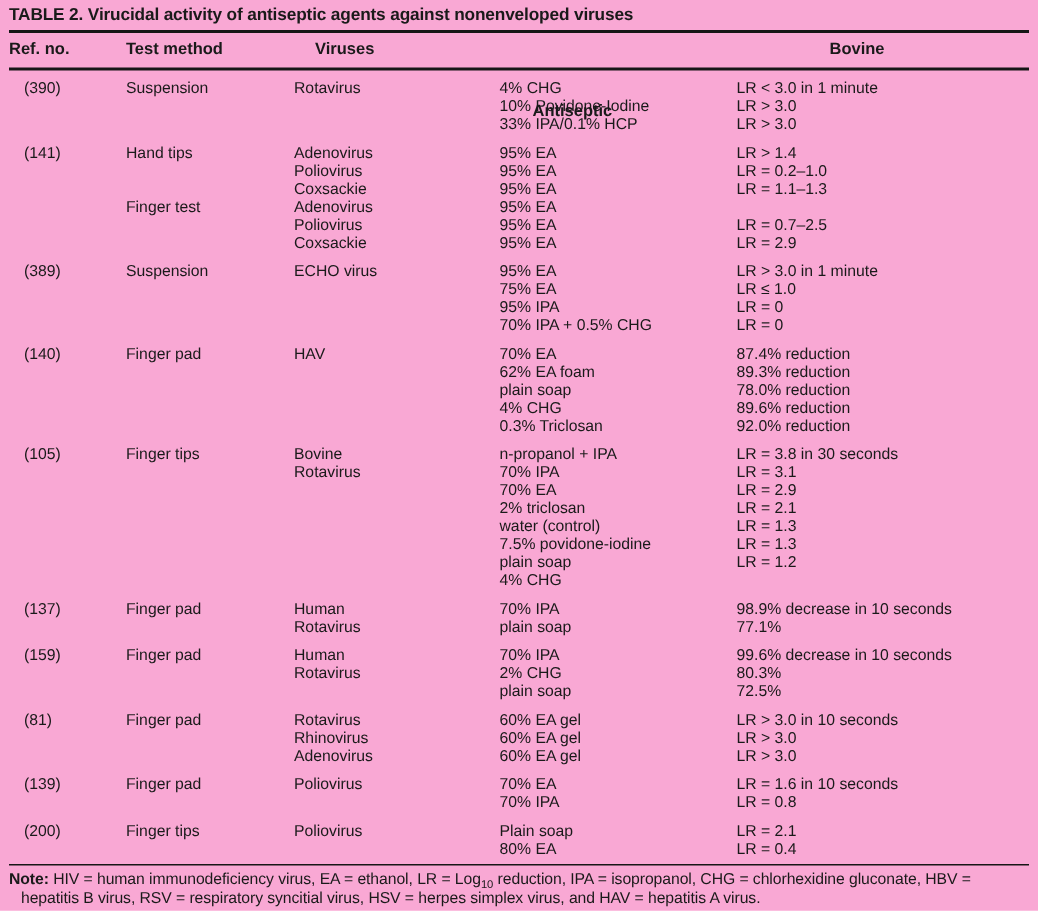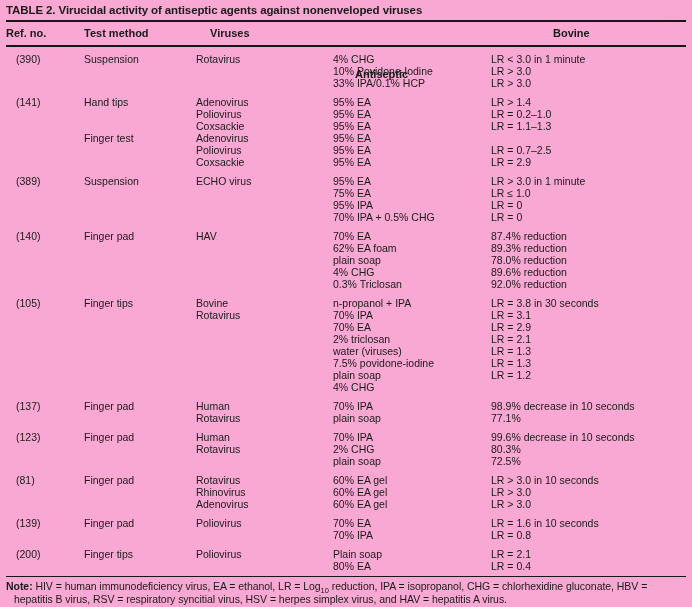--- a/index.html
+++ b/index.html
@@ -236,21 +236,21 @@
           <div class="c1"></div>
           <div class="c2"></div>
           <div class="c3"></div>
           <div class="c4">2% triclosan</div>
           <div class="c5">LR = 2.1</div>
         </div>
         <div class="grid-row line">
           <div class="c1"></div>
           <div class="c2"></div>
           <div class="c3"></div>
-          <div class="c4">water (viruses)</div>
+          <div class="c4">water (control)</div>
           <div class="c5">LR = 1.3</div>
         </div>
         <div class="grid-row line">
           <div class="c1"></div>
           <div class="c2"></div>
           <div class="c3"></div>
           <div class="c4">7.5% povidone-iodine</div>
           <div class="c5">LR = 1.3</div>
         </div>
         <div class="grid-row line">
@@ -278,21 +278,21 @@
         <div class="grid-row line">
           <div class="c1"></div>
           <div class="c2"></div>
           <div class="c3">Rotavirus</div>
           <div class="c4">plain soap</div>
           <div class="c5">77.1%</div>
         </div>
       </div>
       <div class="group">
         <div class="grid-row line">
-          <div class="c1">(123)</div>
+          <div class="c1">(159)</div>
           <div class="c2">Finger pad</div>
           <div class="c3">Human</div>
           <div class="c4">70% IPA</div>
           <div class="c5">99.6% decrease in 10 seconds</div>
         </div>
         <div class="grid-row line">
           <div class="c1"></div>
           <div class="c2"></div>
           <div class="c3">Rotavirus</div>
           <div class="c4">2% CHG</div>

